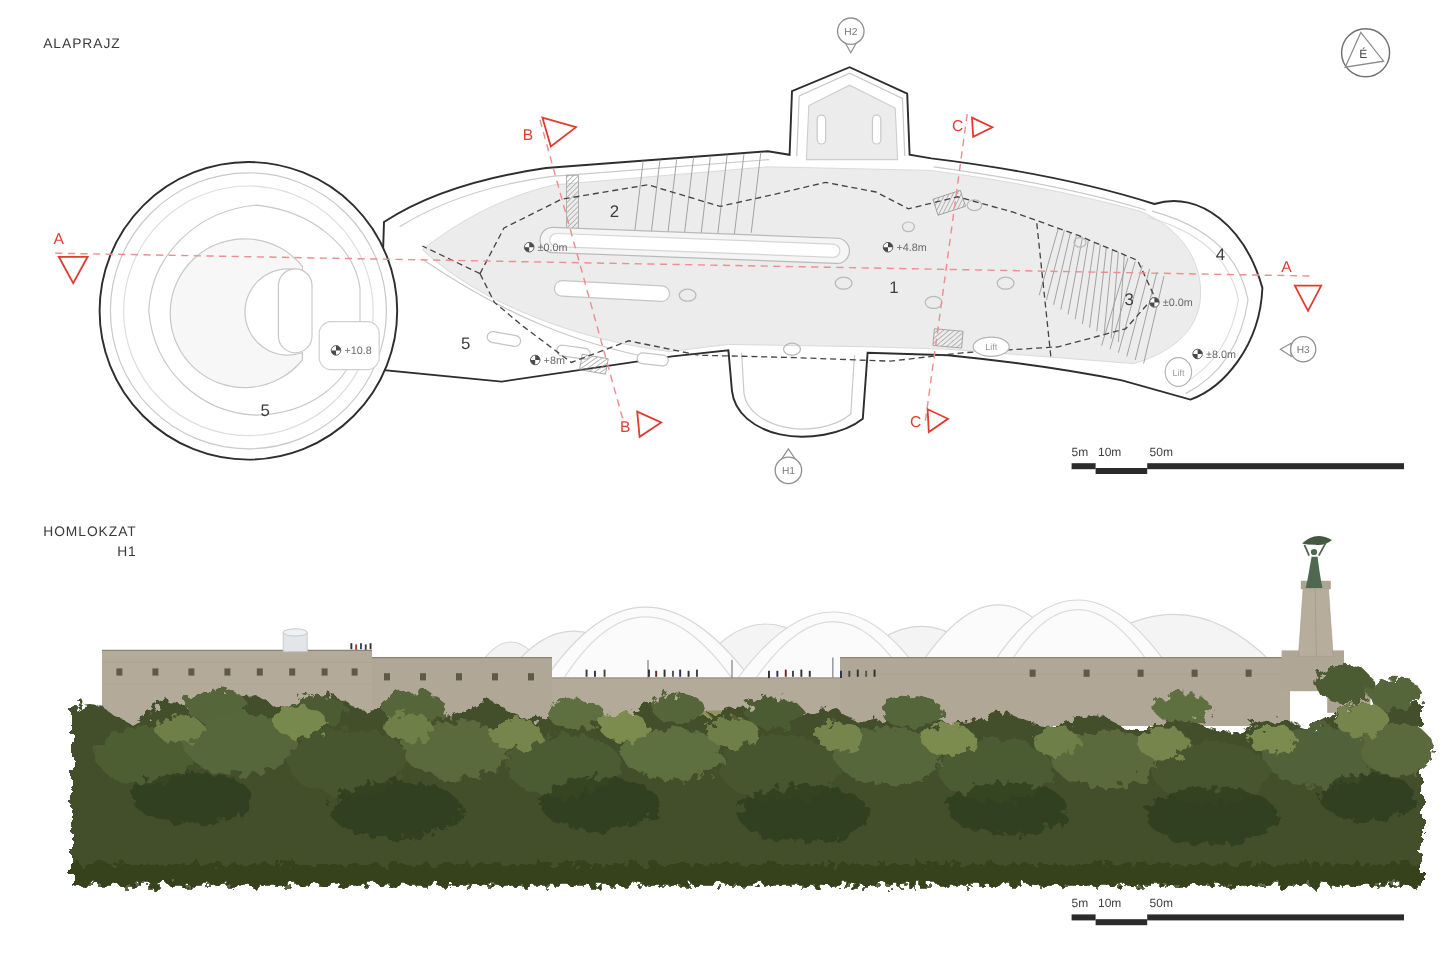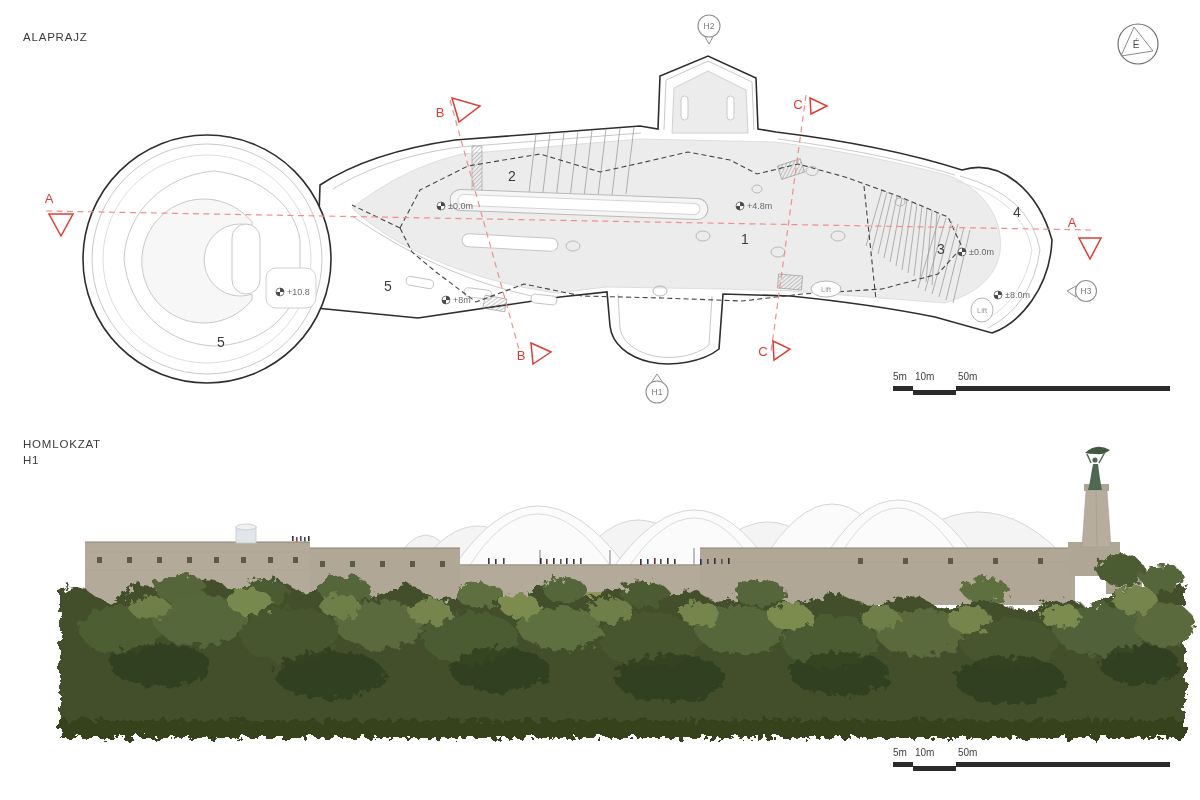--- a/index.html
+++ b/index.html
@@ -1,20 +1,20 @@
 <!DOCTYPE html>
 <html><head>
 <meta charset="utf-8">
 <style>
   html,body{margin:0;padding:0;background:#fff;}
   .sheet{position:relative;width:1200px;height:800px;background:#ffffff;overflow:hidden;
          font-family:"Liberation Sans",sans-serif;}
-  .corner-label{position:absolute;left:23px;font-size:11.5px;letter-spacing:.8px;color:#3b3b3b;}
+  .corner-label{position:absolute;left:36px;font-size:11.5px;letter-spacing:.8px;color:#3b3b3b;}
   .corner-label.plan{top:31px;}
-  .corner-label.elev{top:436px;line-height:16px;}
+  .corner-label.elev{top:436px;line-height:16px;text-align:right;}
   svg{position:absolute;left:0;display:block;}
   svg.plan{top:0;}
   svg.elev{top:430px;}
   svg text{font-family:"Liberation Sans",sans-serif;}
   .t-zone{font-size:14px;fill:#3d3d3d;}
   .t-level{font-size:9px;fill:#6a6a6a;}
   .t-lift{font-size:7.5px;fill:#9a9a9a;}
   .t-h{font-size:8.5px;fill:#7a7a7a;}
   .t-sec{font-size:13px;fill:#e23b32;}
   .t-scale{font-size:10px;fill:#3f3f3f;}

